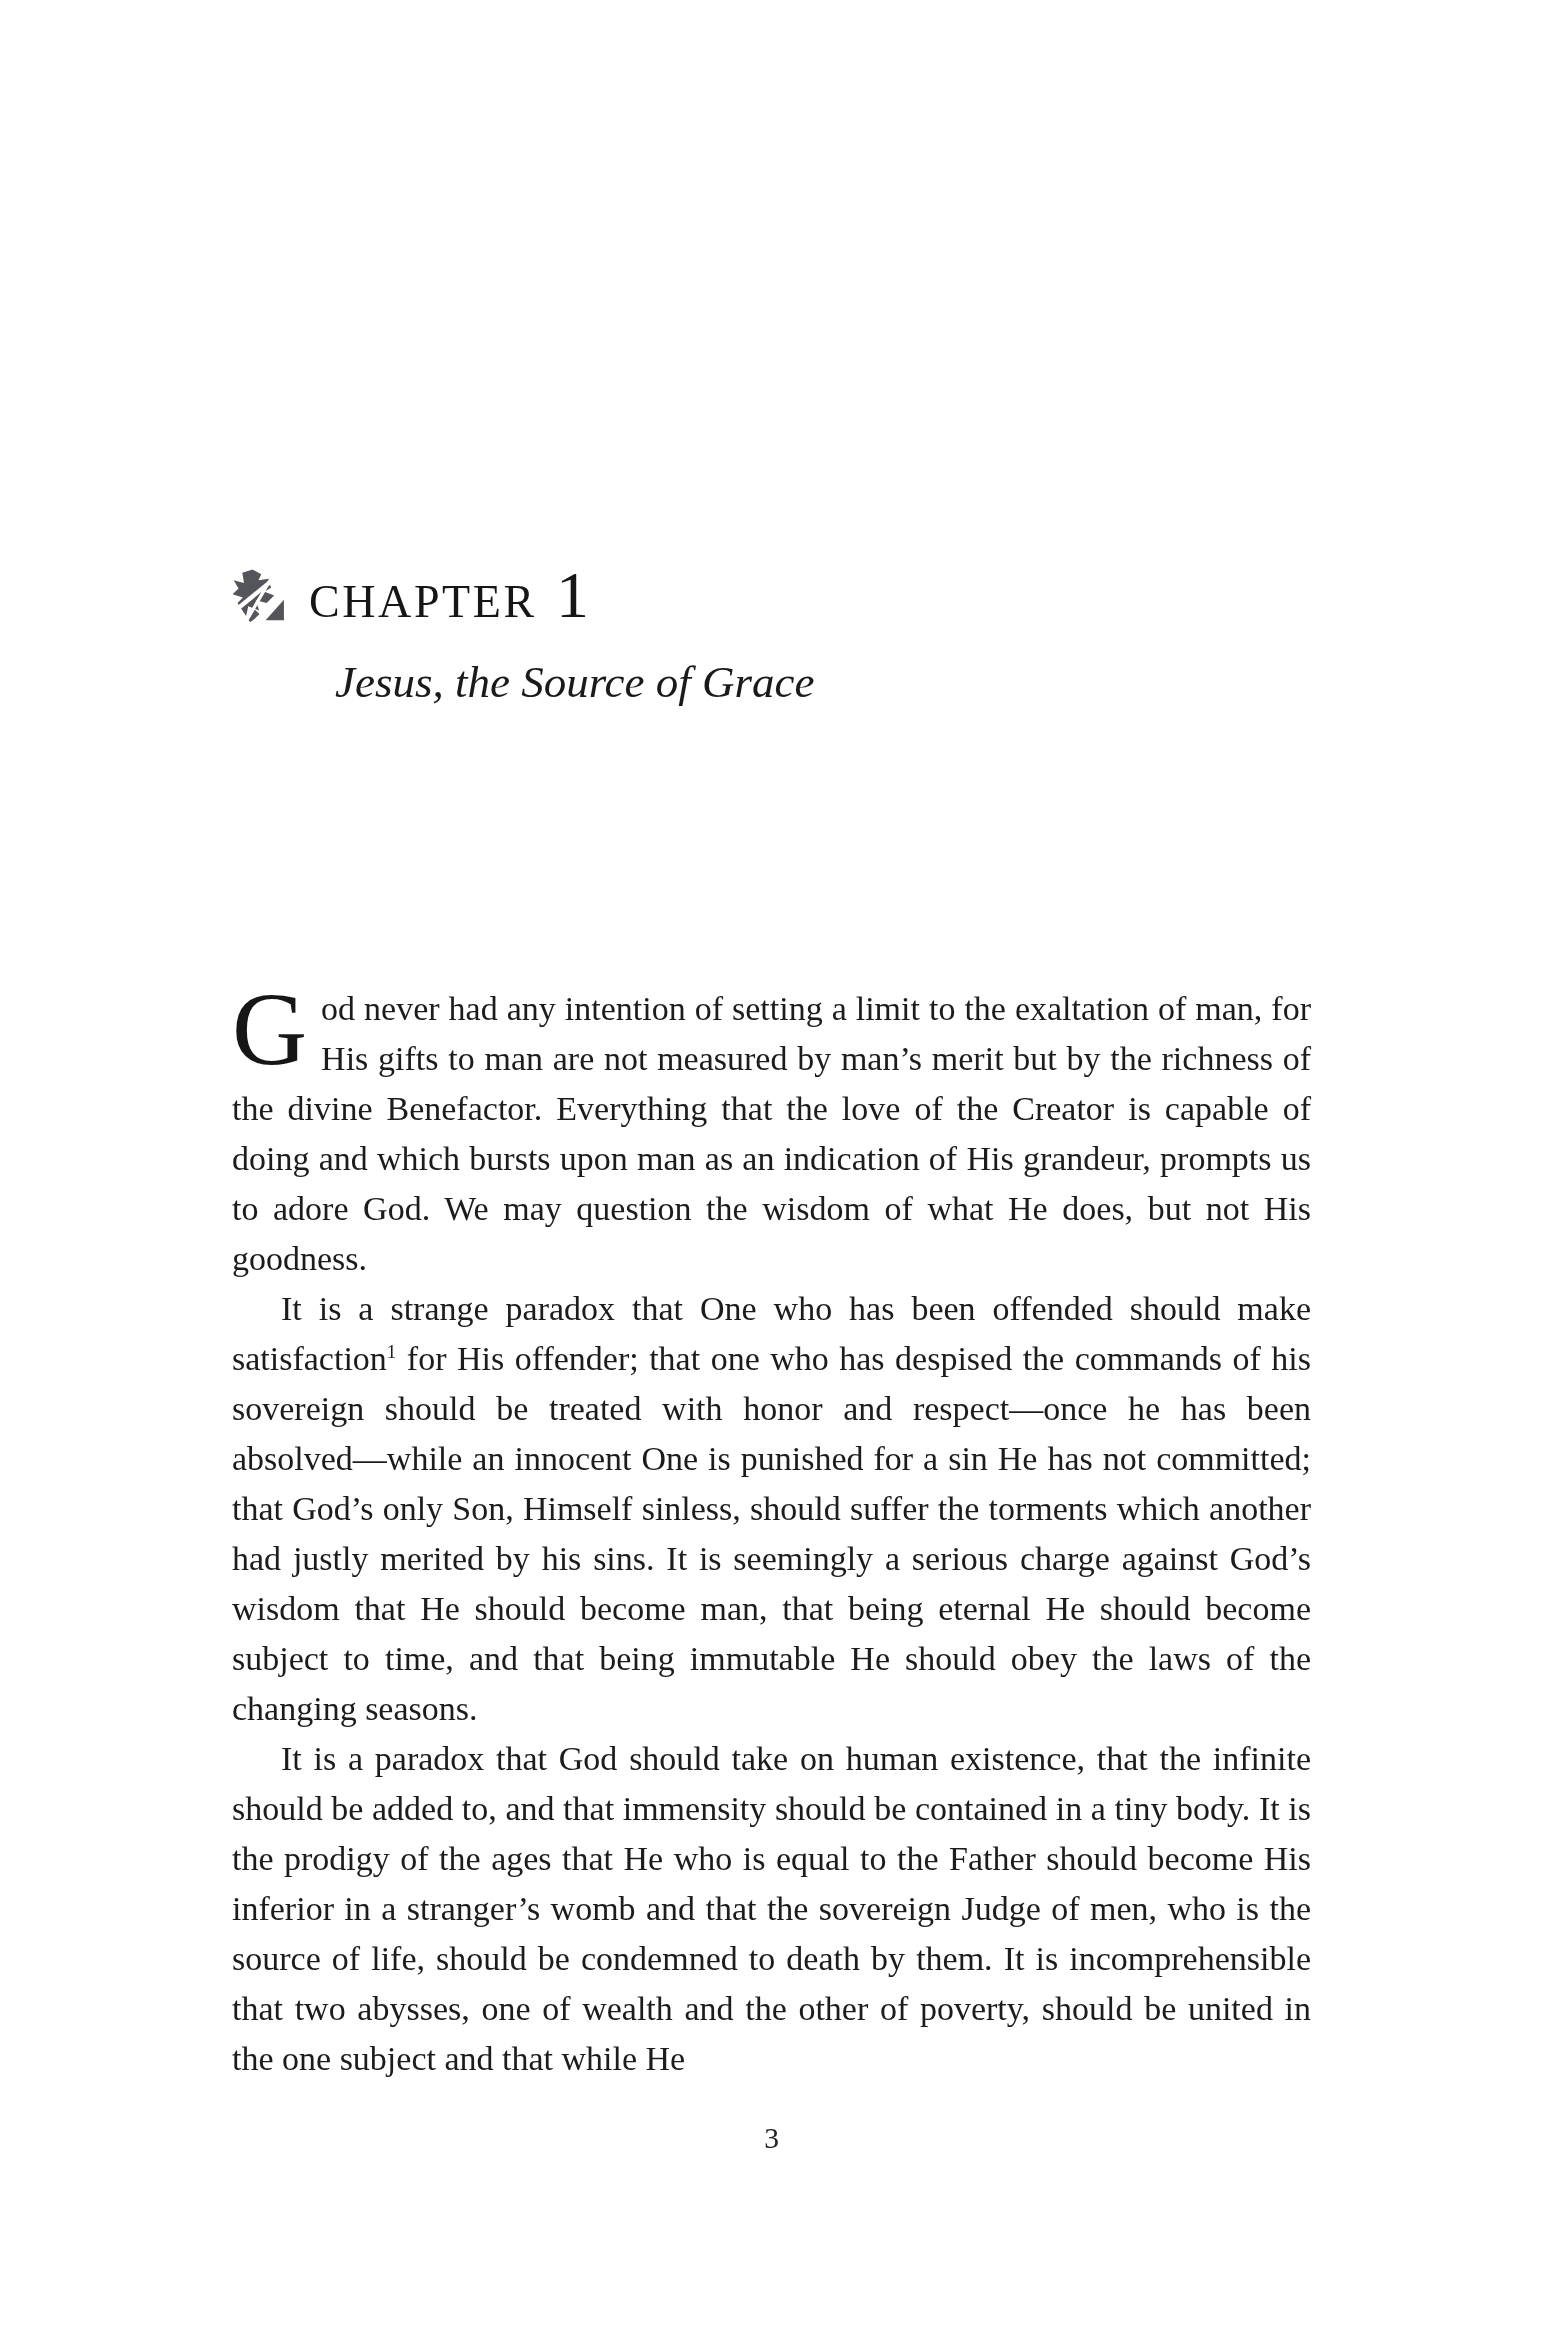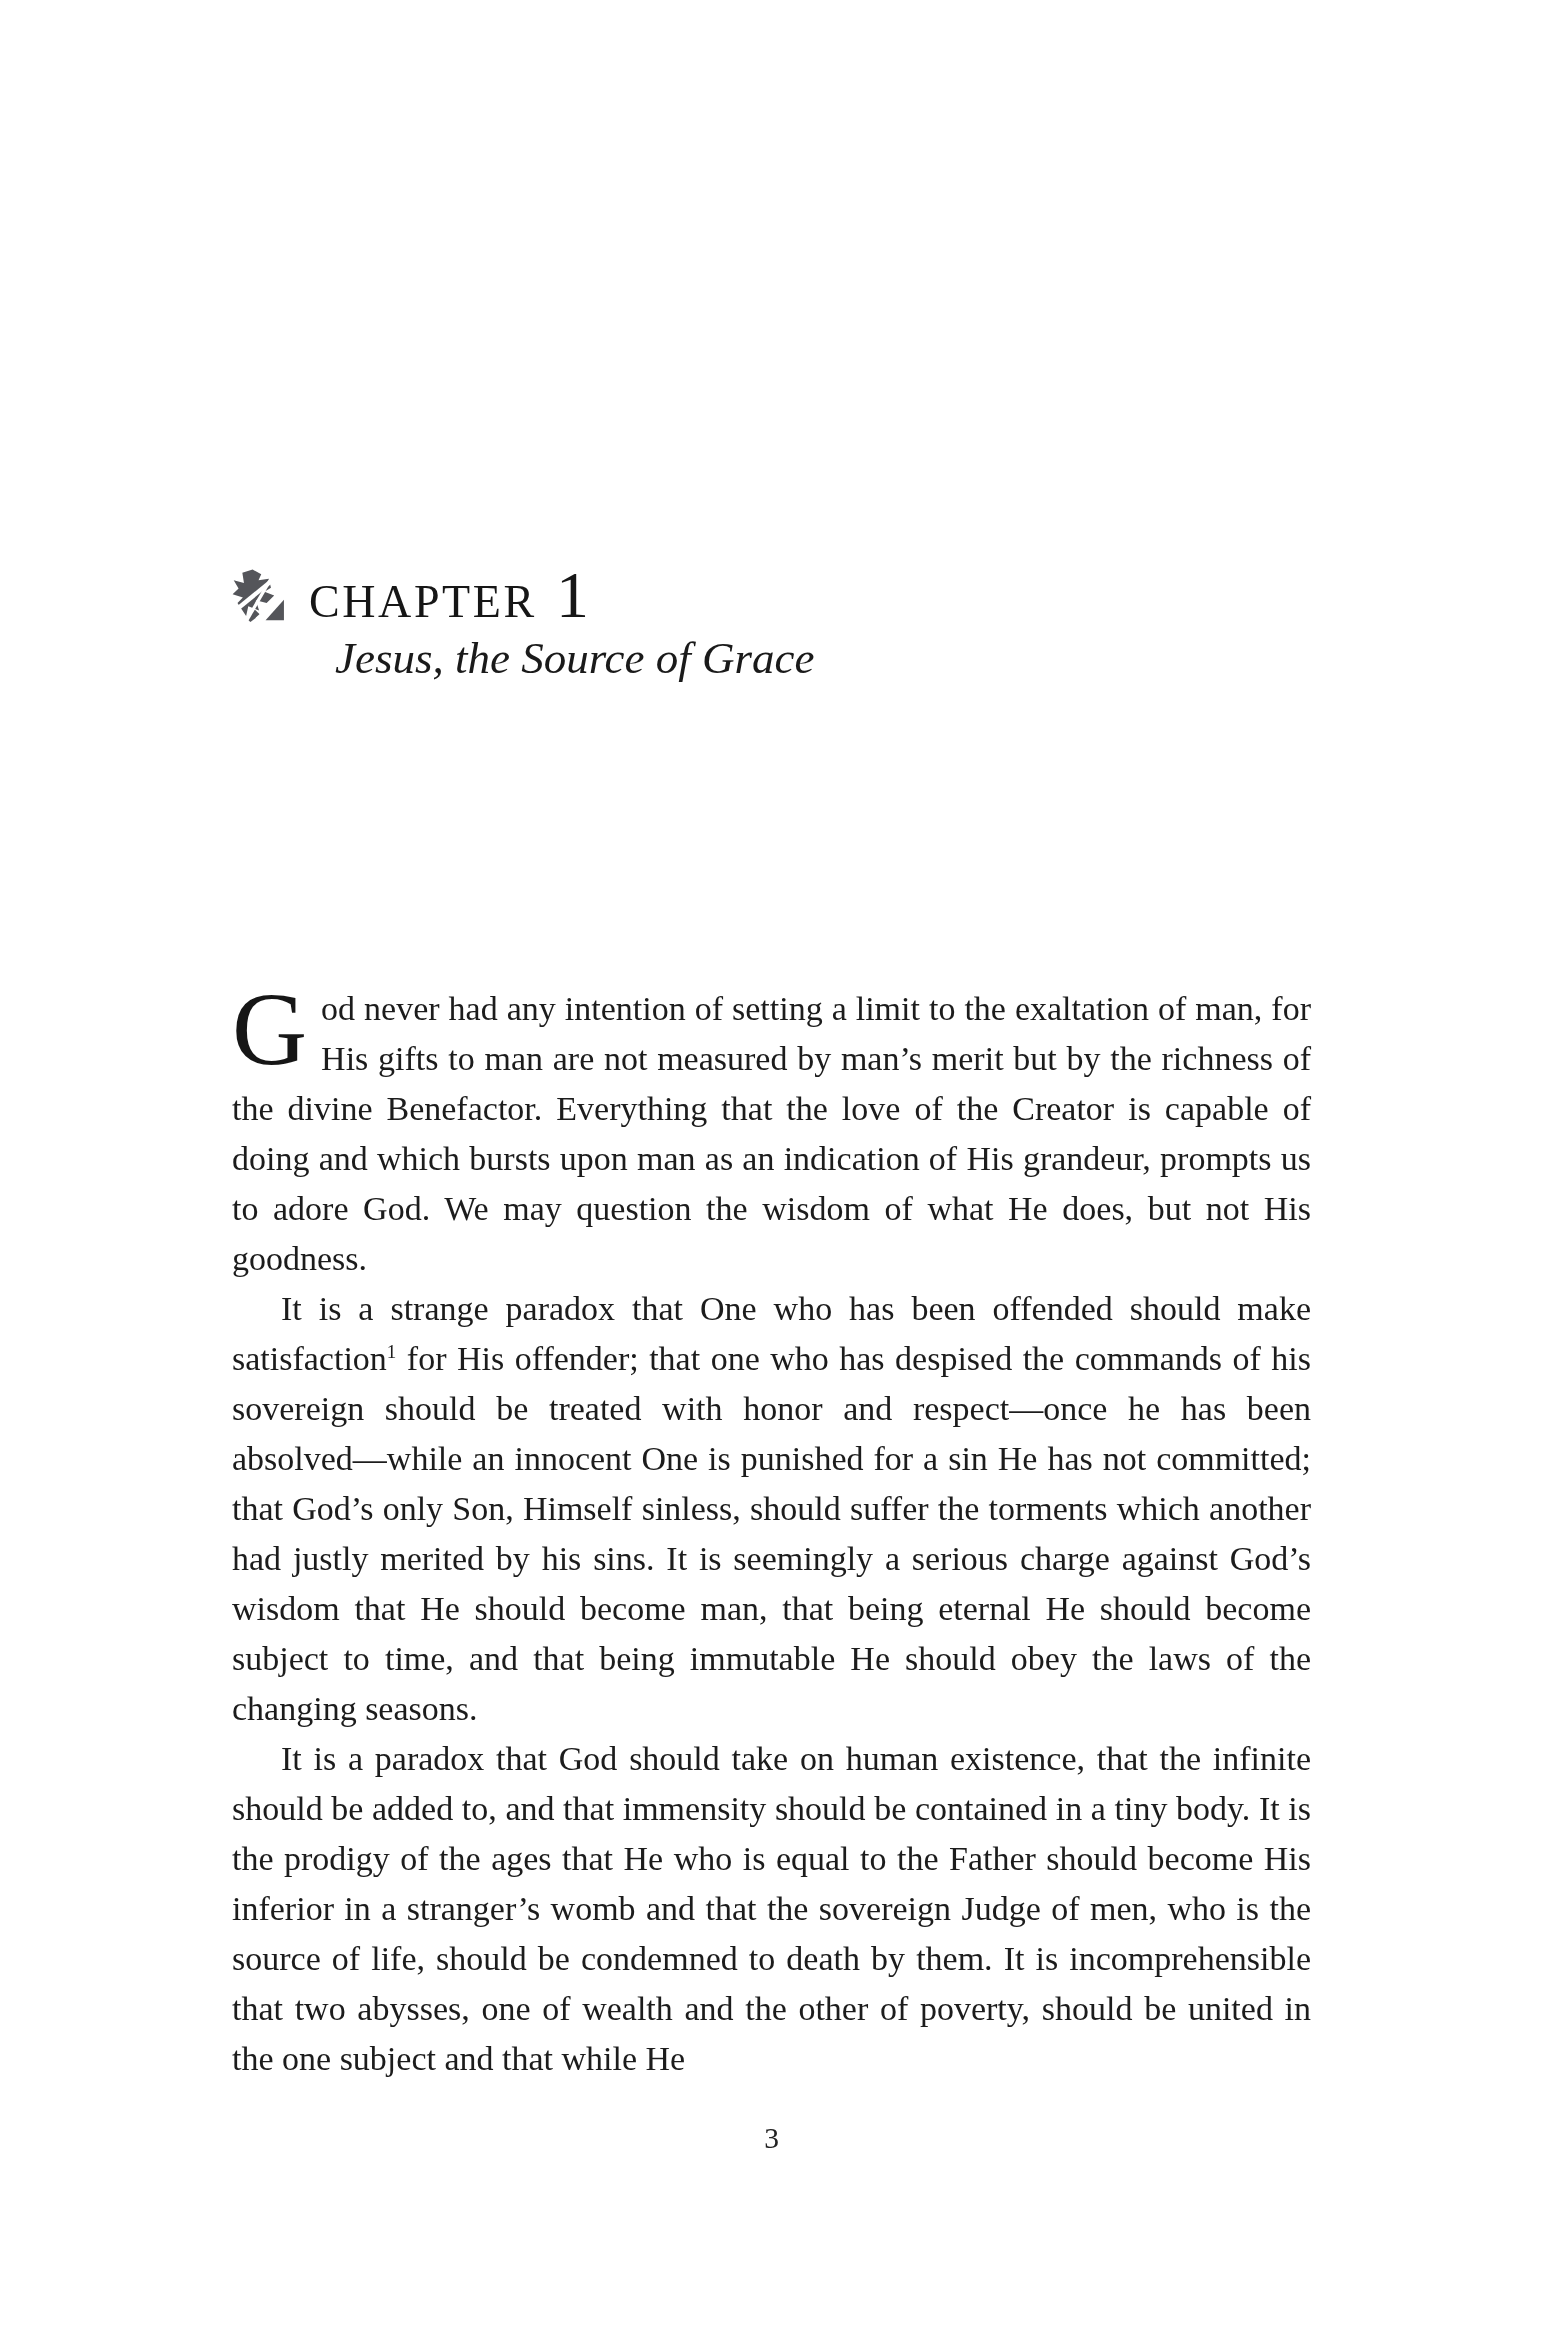--- a/index.html
+++ b/index.html
@@ -32,21 +32,21 @@
     text-transform: lowercase;
     font-size: 66px;
     line-height: 75px;
     letter-spacing: 2.6px;
     color: #161616;
     white-space: nowrap;
   }
   .chapter-subtitle {
     position: absolute;
     left: 335px;
-    top: 632px;
+    top: 656px;
     font-style: italic;
     font-size: 45px;
     line-height: 52px;
     color: #1a1a1a;
     white-space: nowrap;
   }
   .body-text {
     position: absolute;
     left: 232px;
     top: 984px;

